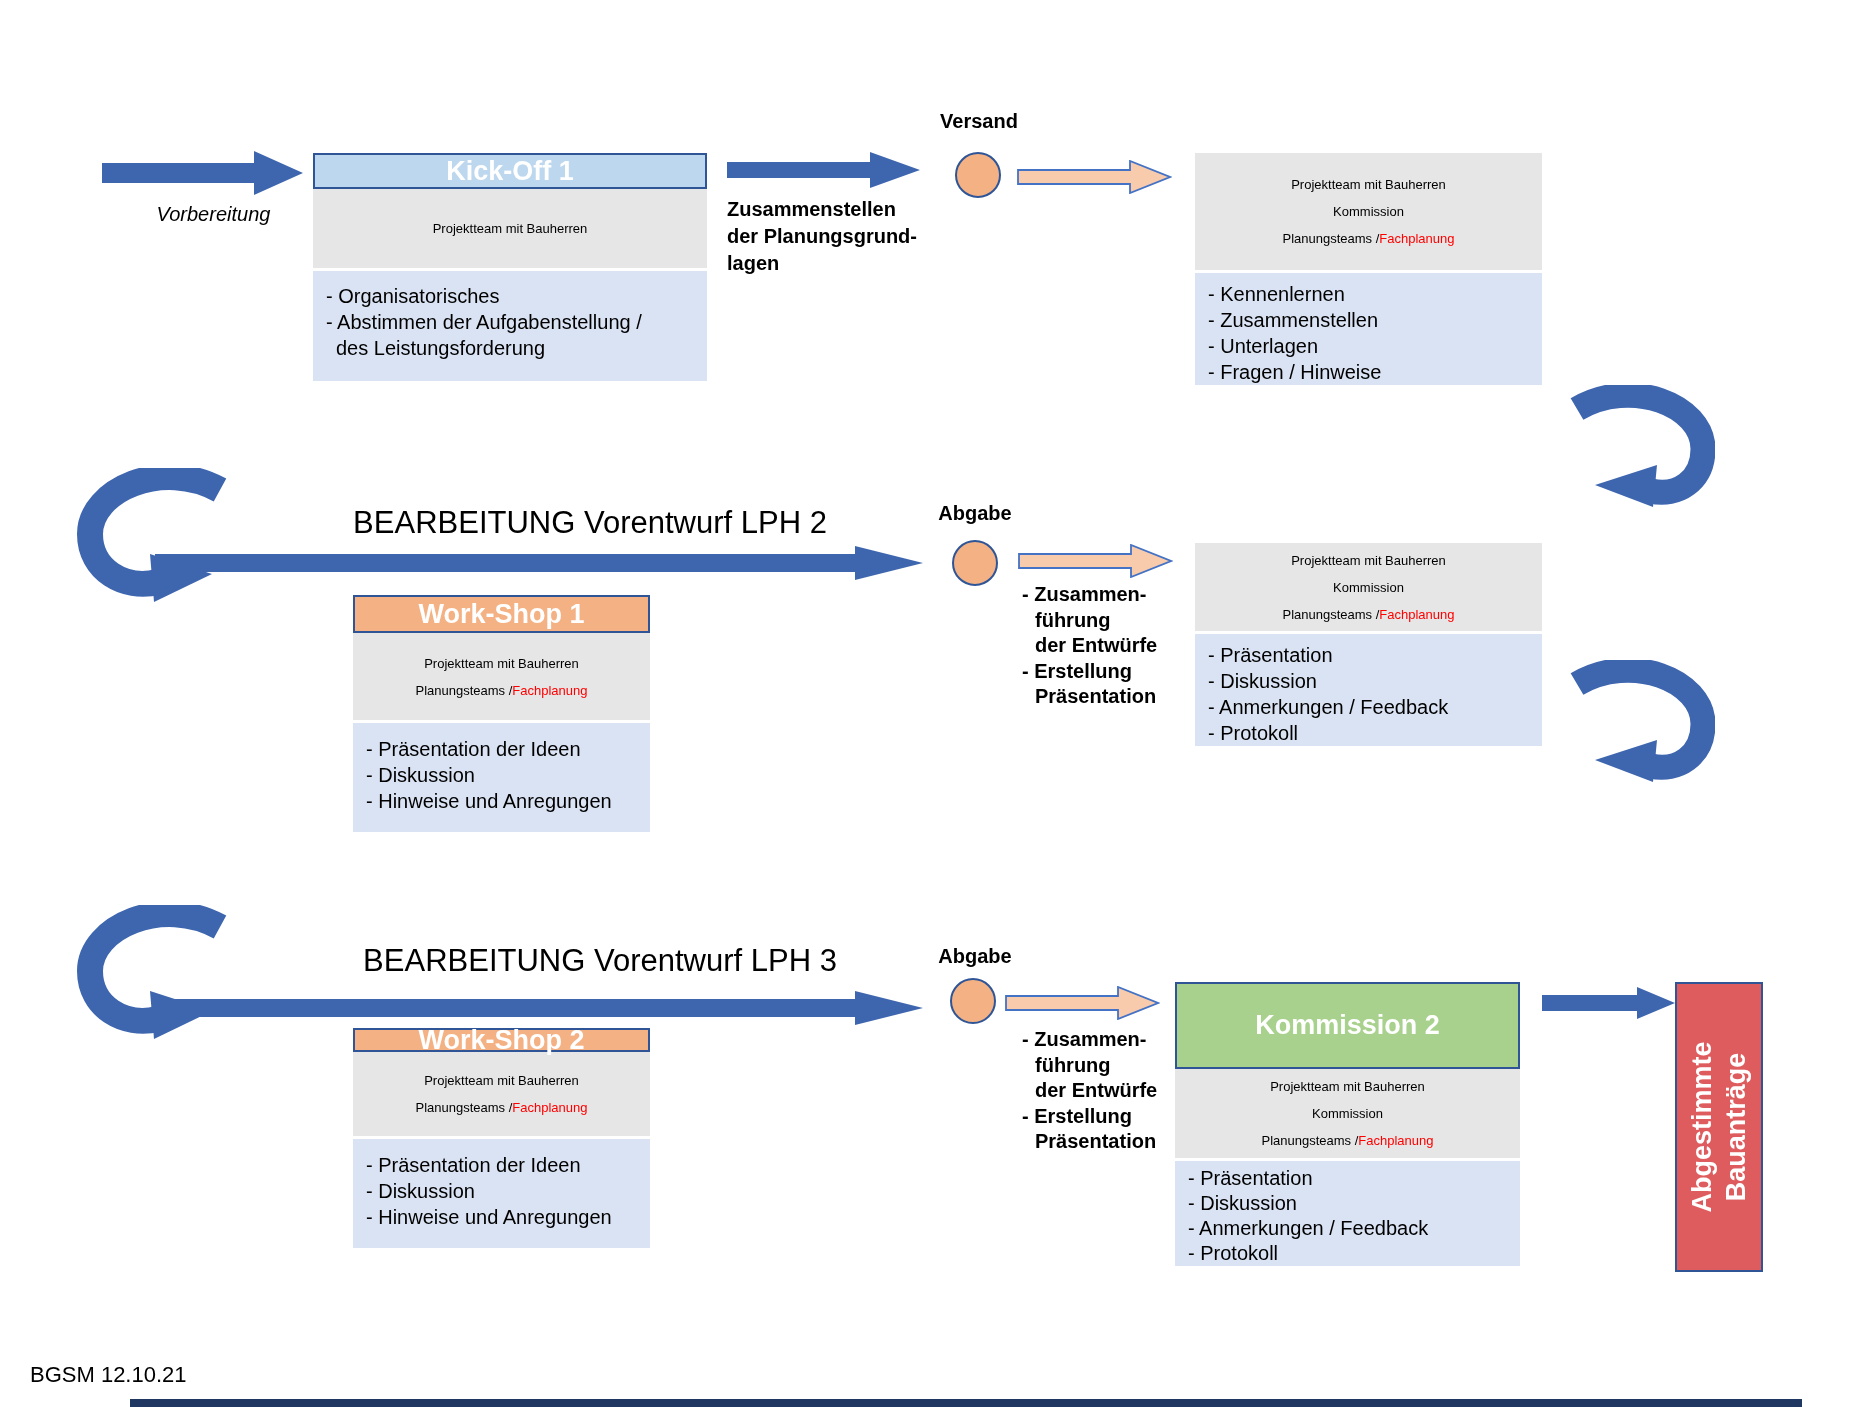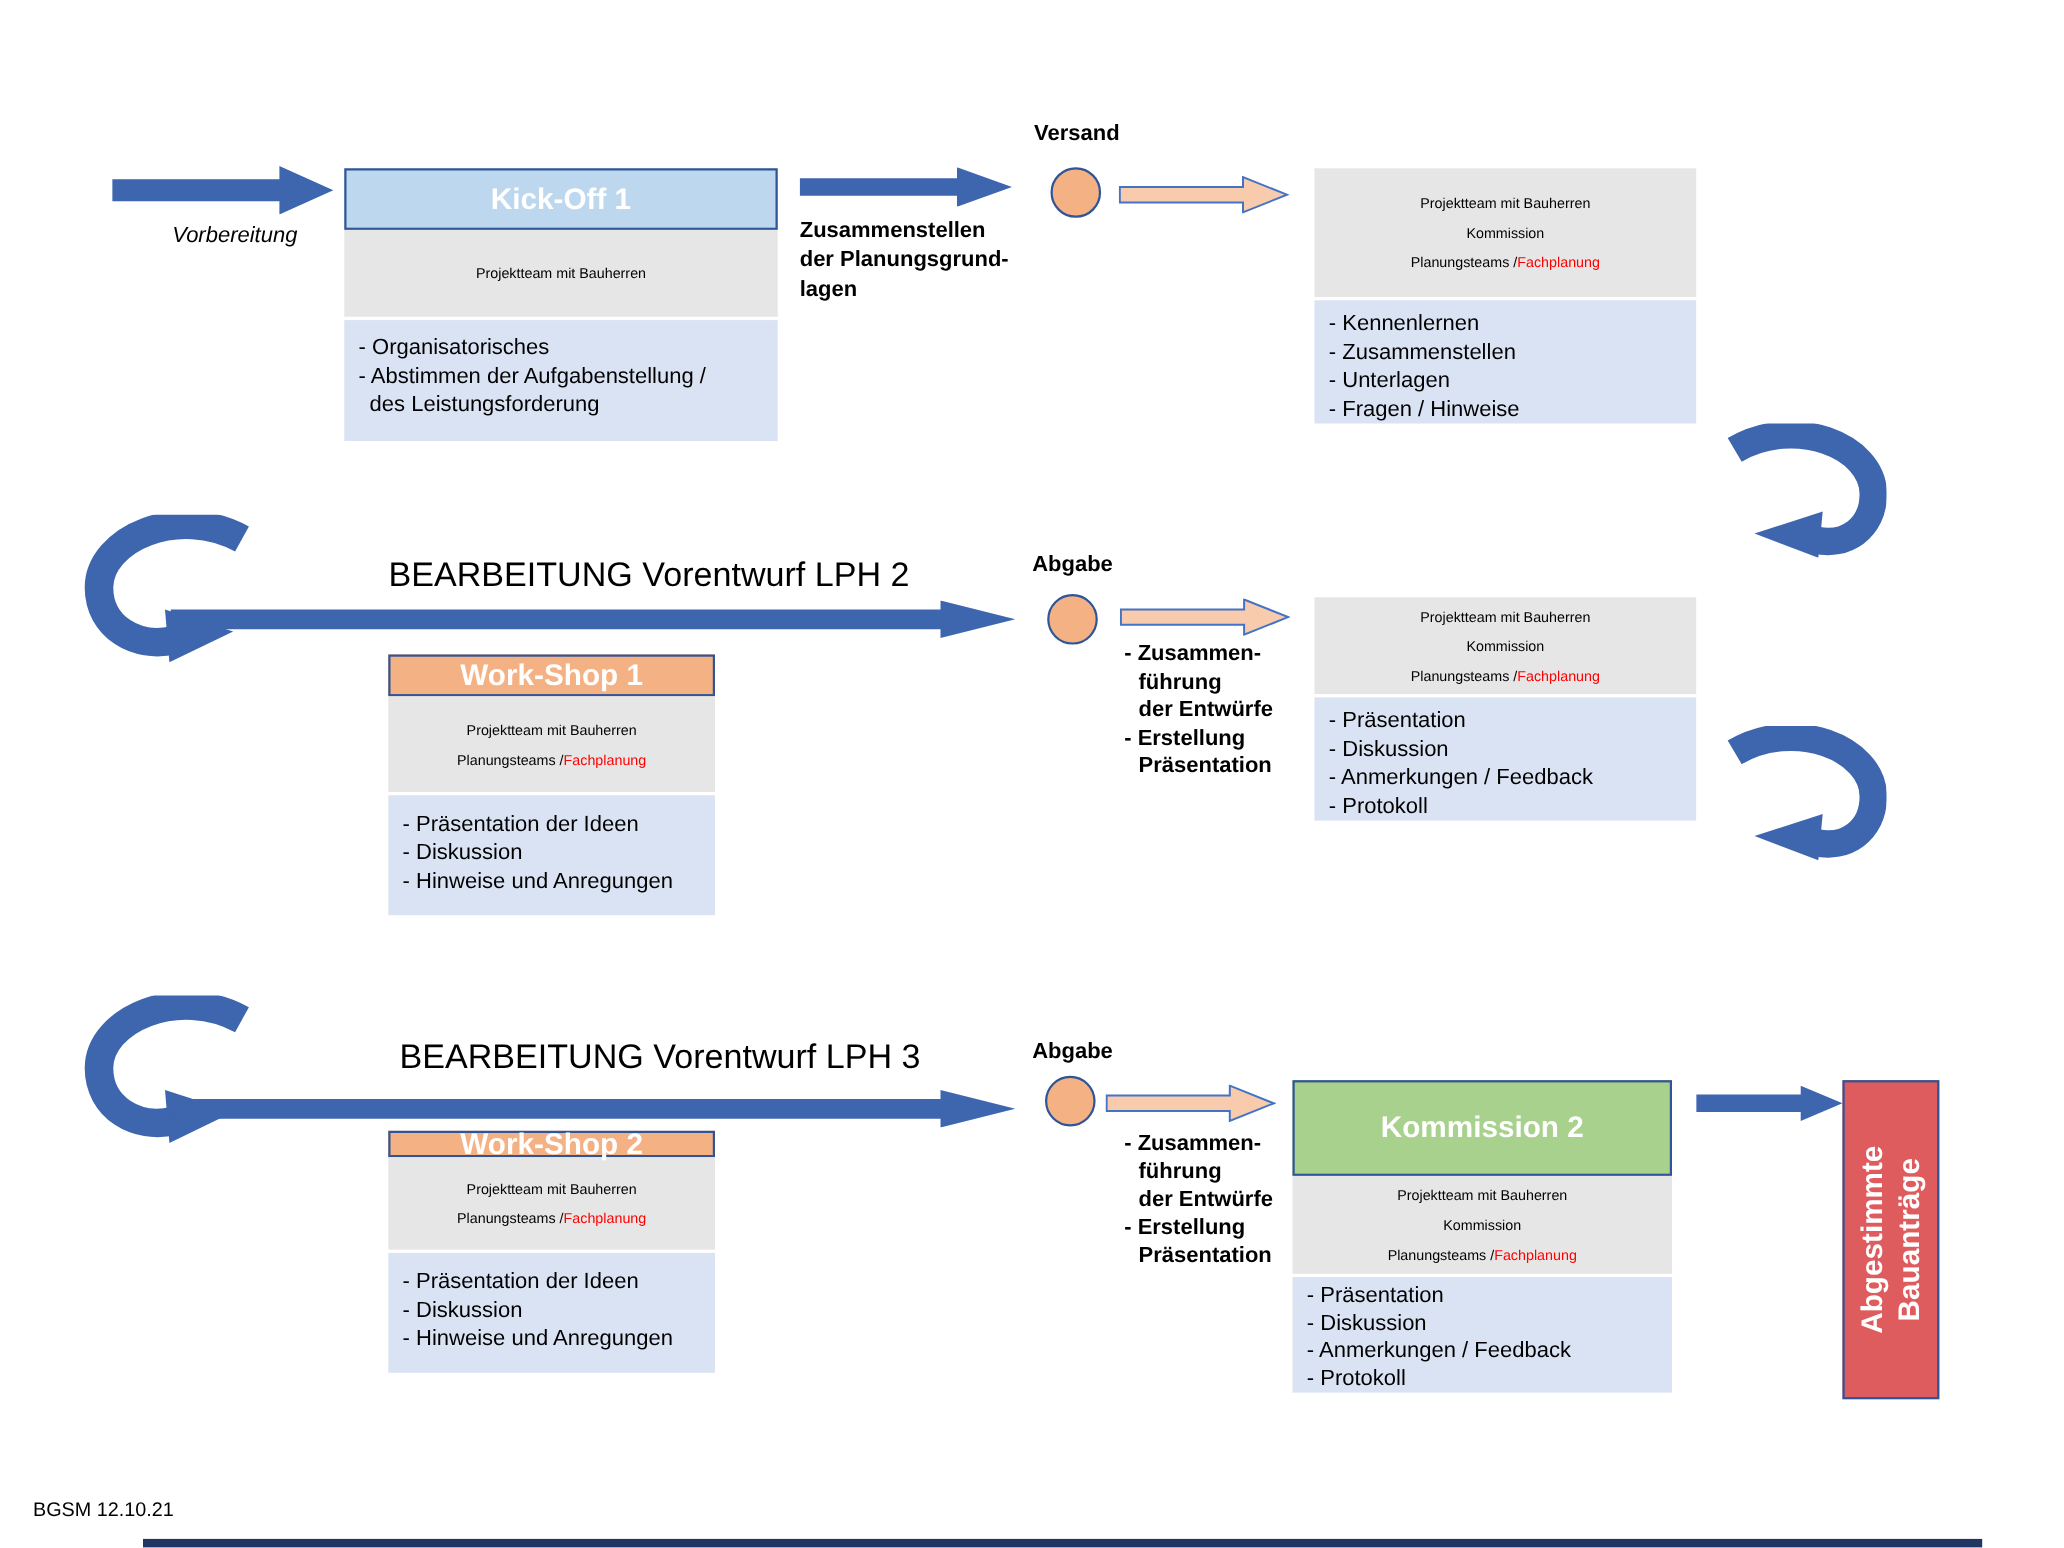--- a/index.html
+++ b/index.html
@@ -54,37 +54,37 @@
     background:var(--header-orange);border:2.5px solid var(--border-navy);
   }
   .final-box{
     box-sizing:border-box;background:var(--final-red);border:2px solid var(--border-navy);
     display:flex;align-items:center;justify-content:center;
   }
   .final-text{
     transform:rotate(-90deg);white-space:nowrap;text-align:center;
     color:#fff;font-weight:bold;font-size:27px;line-height:34px;
   }
-  .footer{font-size:18px;}
+  .footer{font-size:22px;}
   .bottom-rule{background:var(--rule-navy);}
 </style>
 </head>
 <body>
 
 <div id="stage">
 
   <div class="abs" style="left:102px;top:151px;width:201px;height:44px;">
     <svg width="201" height="44" viewBox="0 0 201 44">
         <polygon points="0,12 152,12 152,0 201,22 152,44 152,32 0,32" fill="var(--arrow-blue)"></polygon>
       </svg>
   </div>
   <div class="abs lbl-center" style="left:113px;top:203px;width:201px;font-size:20px;font-style:italic;">Vorbereitung</div>
 
   <div class="pbox" style="left:313px;top:153px;width:394px;">
-    <div class="pbox-header hdr-blue" style="height:56px;">Kick-Off 1</div>
+    <div class="pbox-header hdr-blue" style="height:36px;">Kick-Off 1</div>
     <div class="sec sec-gray" style="height:79px;">
       <div class="pline">Projektteam mit Bauherren</div>
     </div>
     <div class="sec sec-blue" style="height:110px;padding-top:12px;">
       <div class="bullet">- Organisatorisches</div>
       <div class="bullet">- Abstimmen der Aufgabenstellung /</div>
       <div class="bullet indent">des Leistungsforderung</div>
     </div>
   </div>
 

